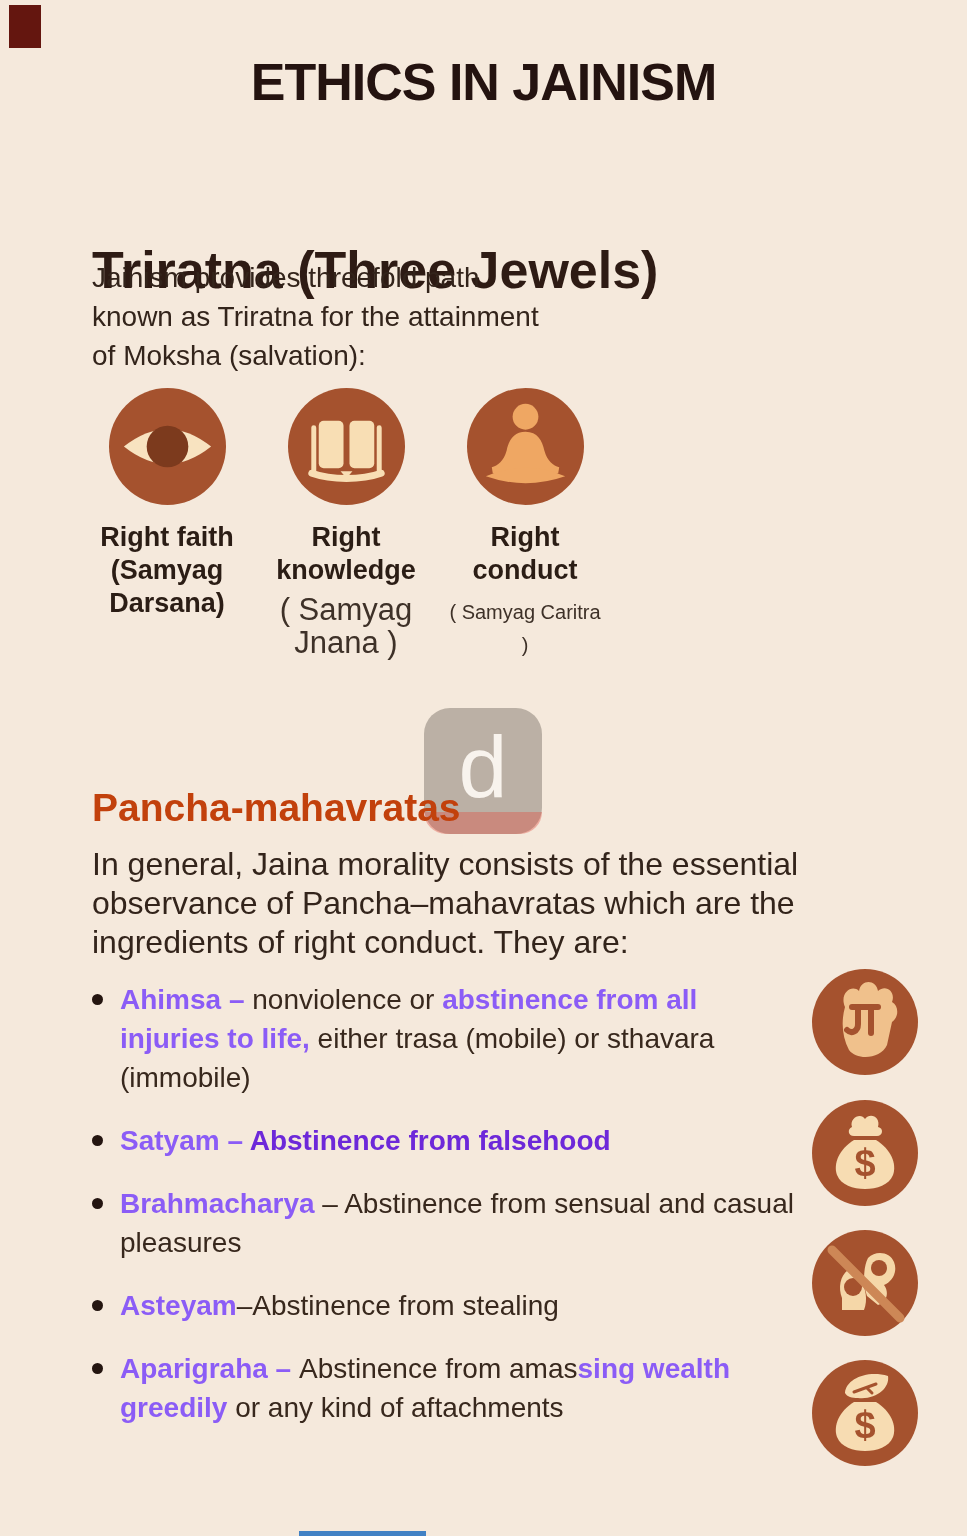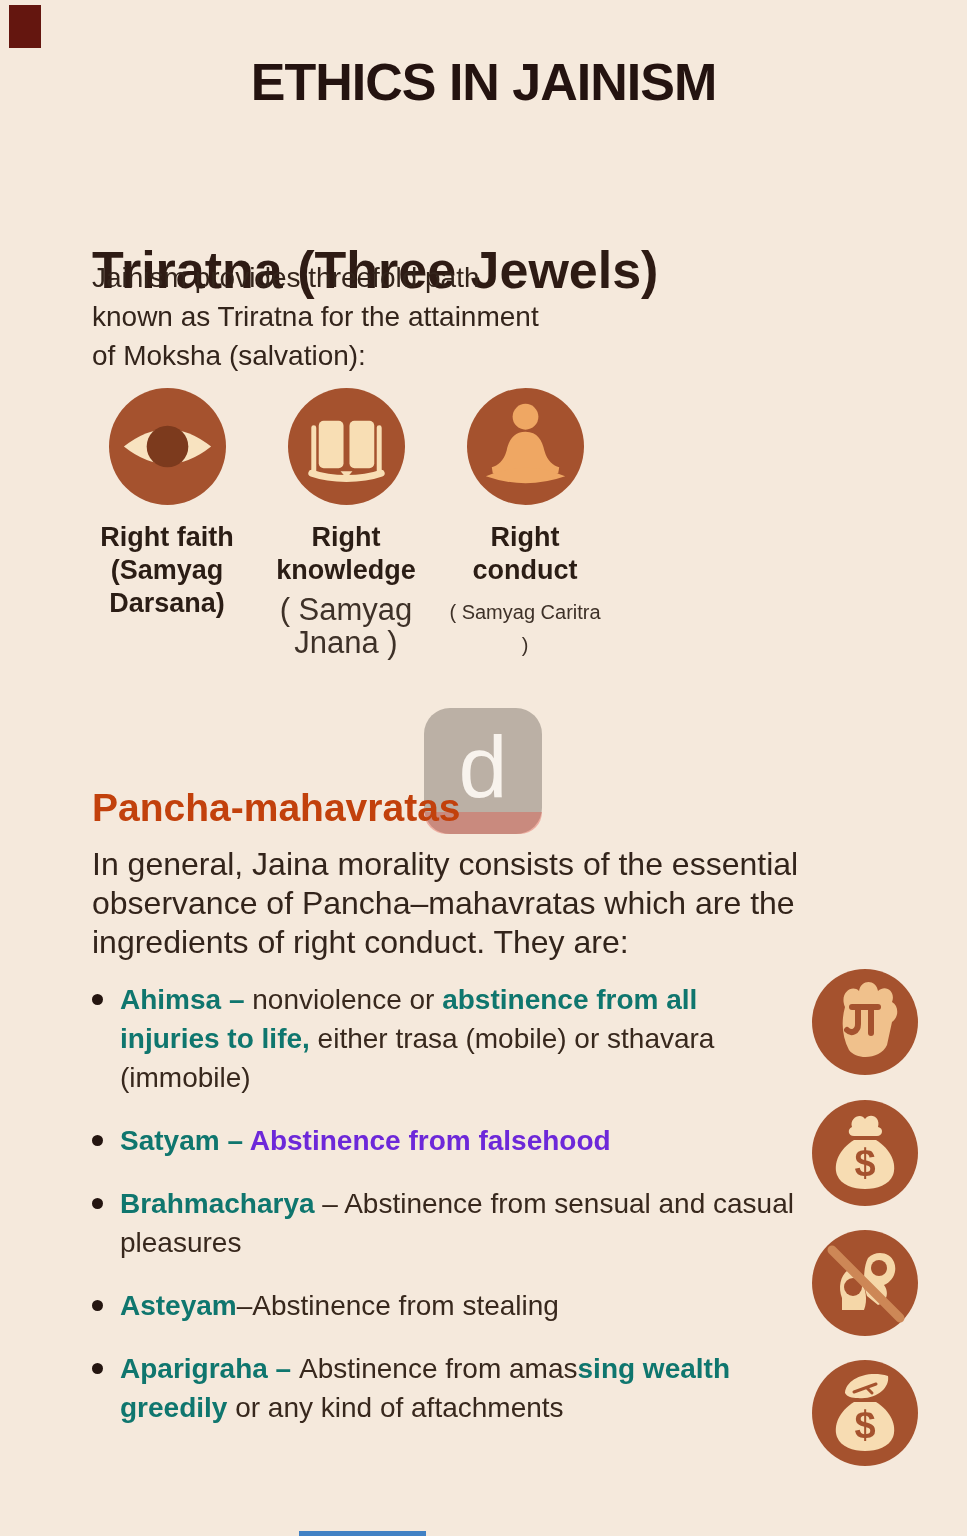--- a/index.html
+++ b/index.html
@@ -55,21 +55,21 @@
   }
   .vows{position:absolute; left:90px; top:980px; width:712px; list-style:none; margin:0; padding:0;}
   .vows li{
     position:relative; padding-left:30px; margin-bottom:24px;
     font-size:28px; line-height:39px; color:#38281d;
   }
   .vows li::before{
     content:""; position:absolute; left:2px; top:14px; width:11px; height:11px;
     border-radius:50%; background:#241510;
   }
-  .vows .b{font-weight:700; color:#0f766e;}
+  .vows .b{font-weight:700; color:#8b5cf6;}
   .vows .light{color:#6d28d9;font-weight:bold;}
   
   .ricon{position:absolute; left:812px; width:106px; height:106px;}
   .ricon-1{top:969px;} .ricon-2{top:1100px;} .ricon-3{top:1230px;} .ricon-4{top:1360px;}
 </style>
 </head>
 <body>
 
 <div id="canvas">
 

